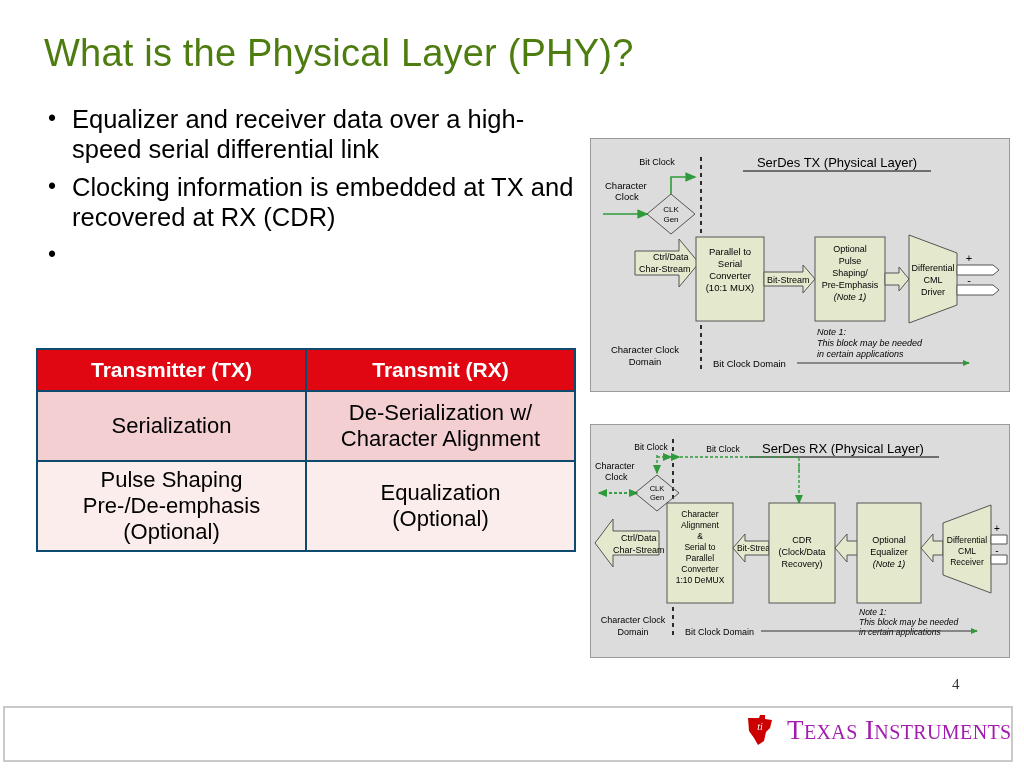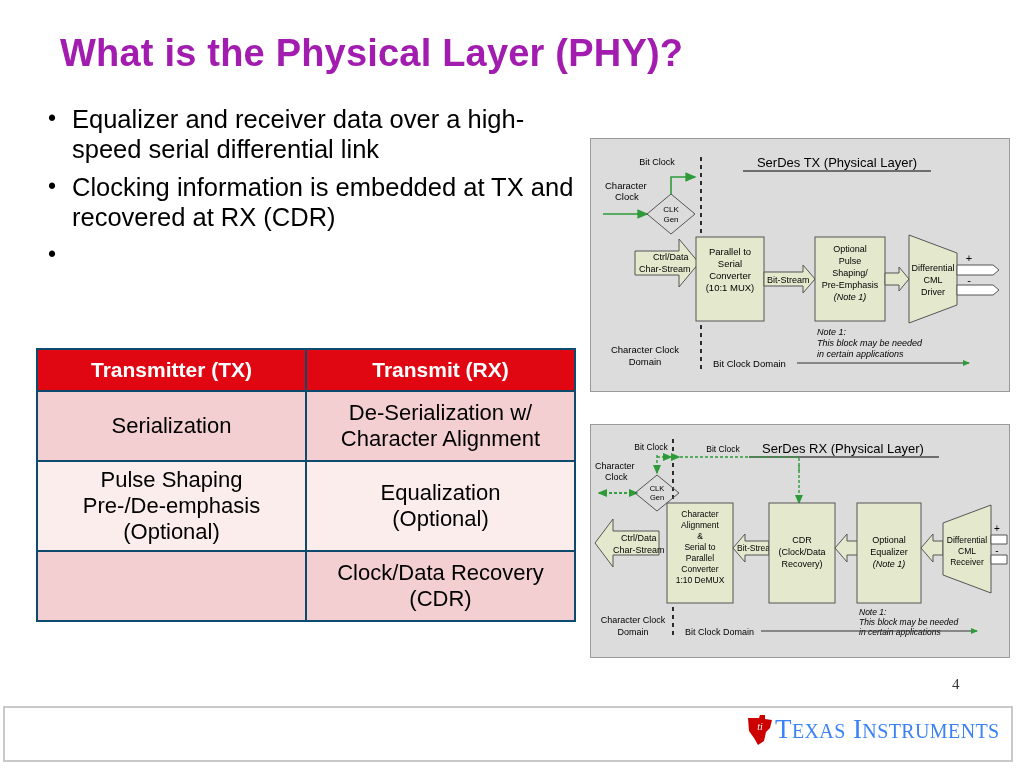--- a/index.html
+++ b/index.html
@@ -1,22 +1,22 @@
 <!DOCTYPE html>
 <html><head>
 <meta charset="utf-8">
 <style>
   html,body{margin:0;padding:0;background:#fff;}
   body{width:1024px;height:768px;position:relative;overflow:hidden;
        font-family:"Liberation Sans","DejaVu Sans",sans-serif;color:#000;}
 
   
   .slide-title{
-    position:absolute;left:60px;top:32px;width:640px;
-    font-size:38px;font-weight:bold;color:#a21caf;letter-spacing:.2px;
+    position:absolute;left:44px;top:32px;width:640px;
+    font-size:38px;font-weight:normal;color:#4d7c0f;letter-spacing:.2px;
     white-space:nowrap;
   }
 
   
   .bullets{position:absolute;left:36px;top:104px;width:552px;}
   .bullet{position:relative;padding-left:36px;font-size:25.5px;line-height:30px;
           margin-bottom:8px;color:#000;}
   .bullet .dot{position:absolute;left:12px;top:-1px;font-size:23px;line-height:30px;}
 
   
@@ -38,24 +38,24 @@
   .diagram{position:absolute;background:#DCDCDC;border:1px solid #9a9a9a;}
   #diagram-tx{left:590px;top:138px;width:418px;height:252px;}
   #diagram-rx{left:590px;top:424px;width:418px;height:232px;}
   .diagram svg{display:block;width:100%;height:100%;}
 
   
   .page-number{position:absolute;left:952px;top:676px;font-size:15px;color:#333;
                font-family:"Liberation Serif","DejaVu Serif",serif;}
   .footer-bar{position:absolute;left:3px;top:706px;width:1006px;height:52px;
               background:#fff;border:2px solid #C9C9C9;}
-  .ti-logo{position:absolute;left:745px;top:714px;display:flex;align-items:flex-start;gap:0;}
+  .ti-logo{position:absolute;left:745px;top:714px;display:flex;align-items:center;gap:12px;}
   .ti-mark{width:30px;height:32px;position:relative;}
   .ti-name{font-family:"Liberation Serif","DejaVu Serif",serif;
-           font-size:27px;color:#3b82f6;letter-spacing:.4px;white-space:nowrap;}
+           font-size:27px;color:#a21caf;letter-spacing:.4px;white-space:nowrap;}
   .ti-name .sm{font-size:20px;}
 </style>
 </head>
 <body>
 
 <div class="slide-title">What is the Physical Layer (PHY)?</div>
 
 <div class="bullets">
   <div class="bullet">
     <span class="dot">•</span>
@@ -83,24 +83,20 @@
   </thead>
   <tbody>
     <tr class="shade-a">
       <td class="tall">Serialization</td>
       <td class="tall">De-Serialization w/<br>Character Alignment</td>
     </tr>
     <tr class="shade-b">
       <td class="tall">Pulse Shaping<br>Pre-/De-emphasis<br>(Optional)</td>
       <td class="tall">Equalization<br>(Optional)</td>
     </tr>
-    <tr class="shade-a">
-      <td class="tall"></td>
-      <td class="tall">Clock/Data Recovery<br>(CDR)</td>
-    </tr>
   </tbody>
 </table>
 
 <div class="diagram" id="diagram-tx">
 <svg viewBox="0 0 418 252" xmlns="http://www.w3.org/2000/svg" font-family="Liberation Sans, DejaVu Sans, sans-serif">
   <defs>
     <marker id="ag" markerWidth="7" markerHeight="7" refX="6" refY="3" orient="auto">
       <path d="M0,0 L7,3 L0,6 z" fill="#2E9B3A"></path>
     </marker>
   </defs>

